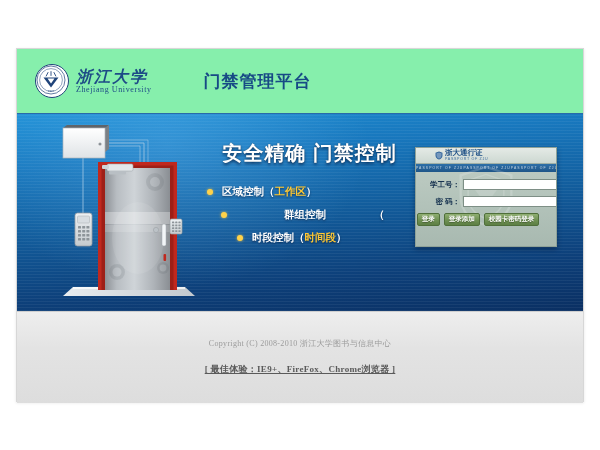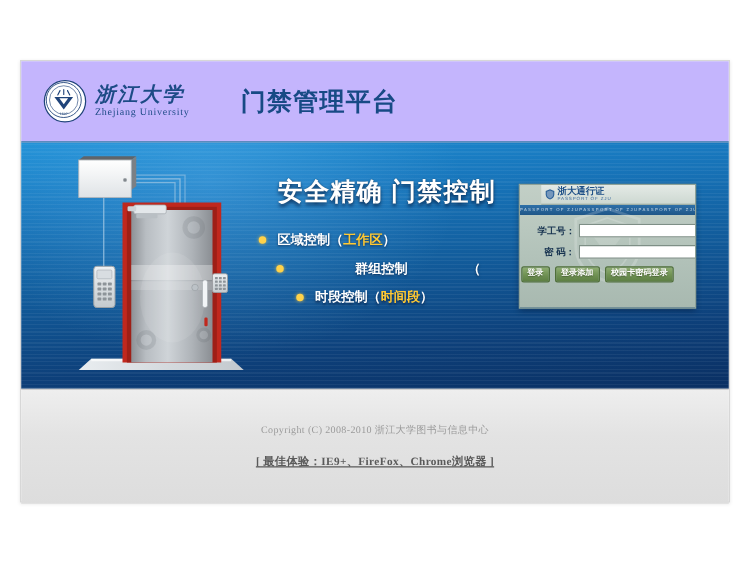--- a/index.html
+++ b/index.html
@@ -24,21 +24,21 @@
     background: #ffffff;
     border: 1px solid #d7d7d7;
     box-sizing: border-box;
     box-shadow: 0 1px 3px rgba(0,0,0,0.10);
   }
 
   
   .header {
     position: relative;
     height: 64px;
-    background: #c4b5fd;
+    background: #86efac;
     display: flex;
     align-items: center;
     padding-left: 18px;
   }
   .logo-block {
     display: flex;
     align-items: center;
   }
   .logo-seal {
     width: 32px;
@@ -65,22 +65,22 @@
   }
   .logo-en {
     font-family: "Liberation Serif", "DejaVu Serif", serif;
     font-size: 8px;
     color: #1d4b86;
     letter-spacing: 0.6px;
     margin-top: 1px;
     white-space: nowrap;
   }
   .app-title {
-    margin-left: 41px;
-    font-size: 20px;
+    margin-left: 52px;
+    font-size: 17px;
     font-weight: bold;
     color: #174a85;
     letter-spacing: 1px;
     white-space: nowrap;
   }
 
   
   .banner {
     position: relative;
     height: 197px;
@@ -172,24 +172,23 @@
     background: linear-gradient(180deg, #c2cfc6 0%, #b3c3ba 55%, #a8b9b0 100%);
     border: 1px solid #8fa298;
     box-shadow: 0 2px 5px rgba(0,10,30,0.4);
     overflow: hidden;
   }
   .lp-titlebar {
     height: 15px;
     background: linear-gradient(180deg, #e4eae6 0%, #cdd8d1 100%);
     display: flex;
     align-items: center;
-    padding-left: 3px;
+    padding-left: 19px;
     border-bottom: 1px solid #9fb0a7;
     position: relative;
-    margin-left: 17px;
   }
   .lp-shield {
     width: 8px;
     height: 9px;
     flex: none;
     margin-right: 2px;
   }
   .lp-title-cn {
     font-size: 7.5px;
     font-weight: bold;

